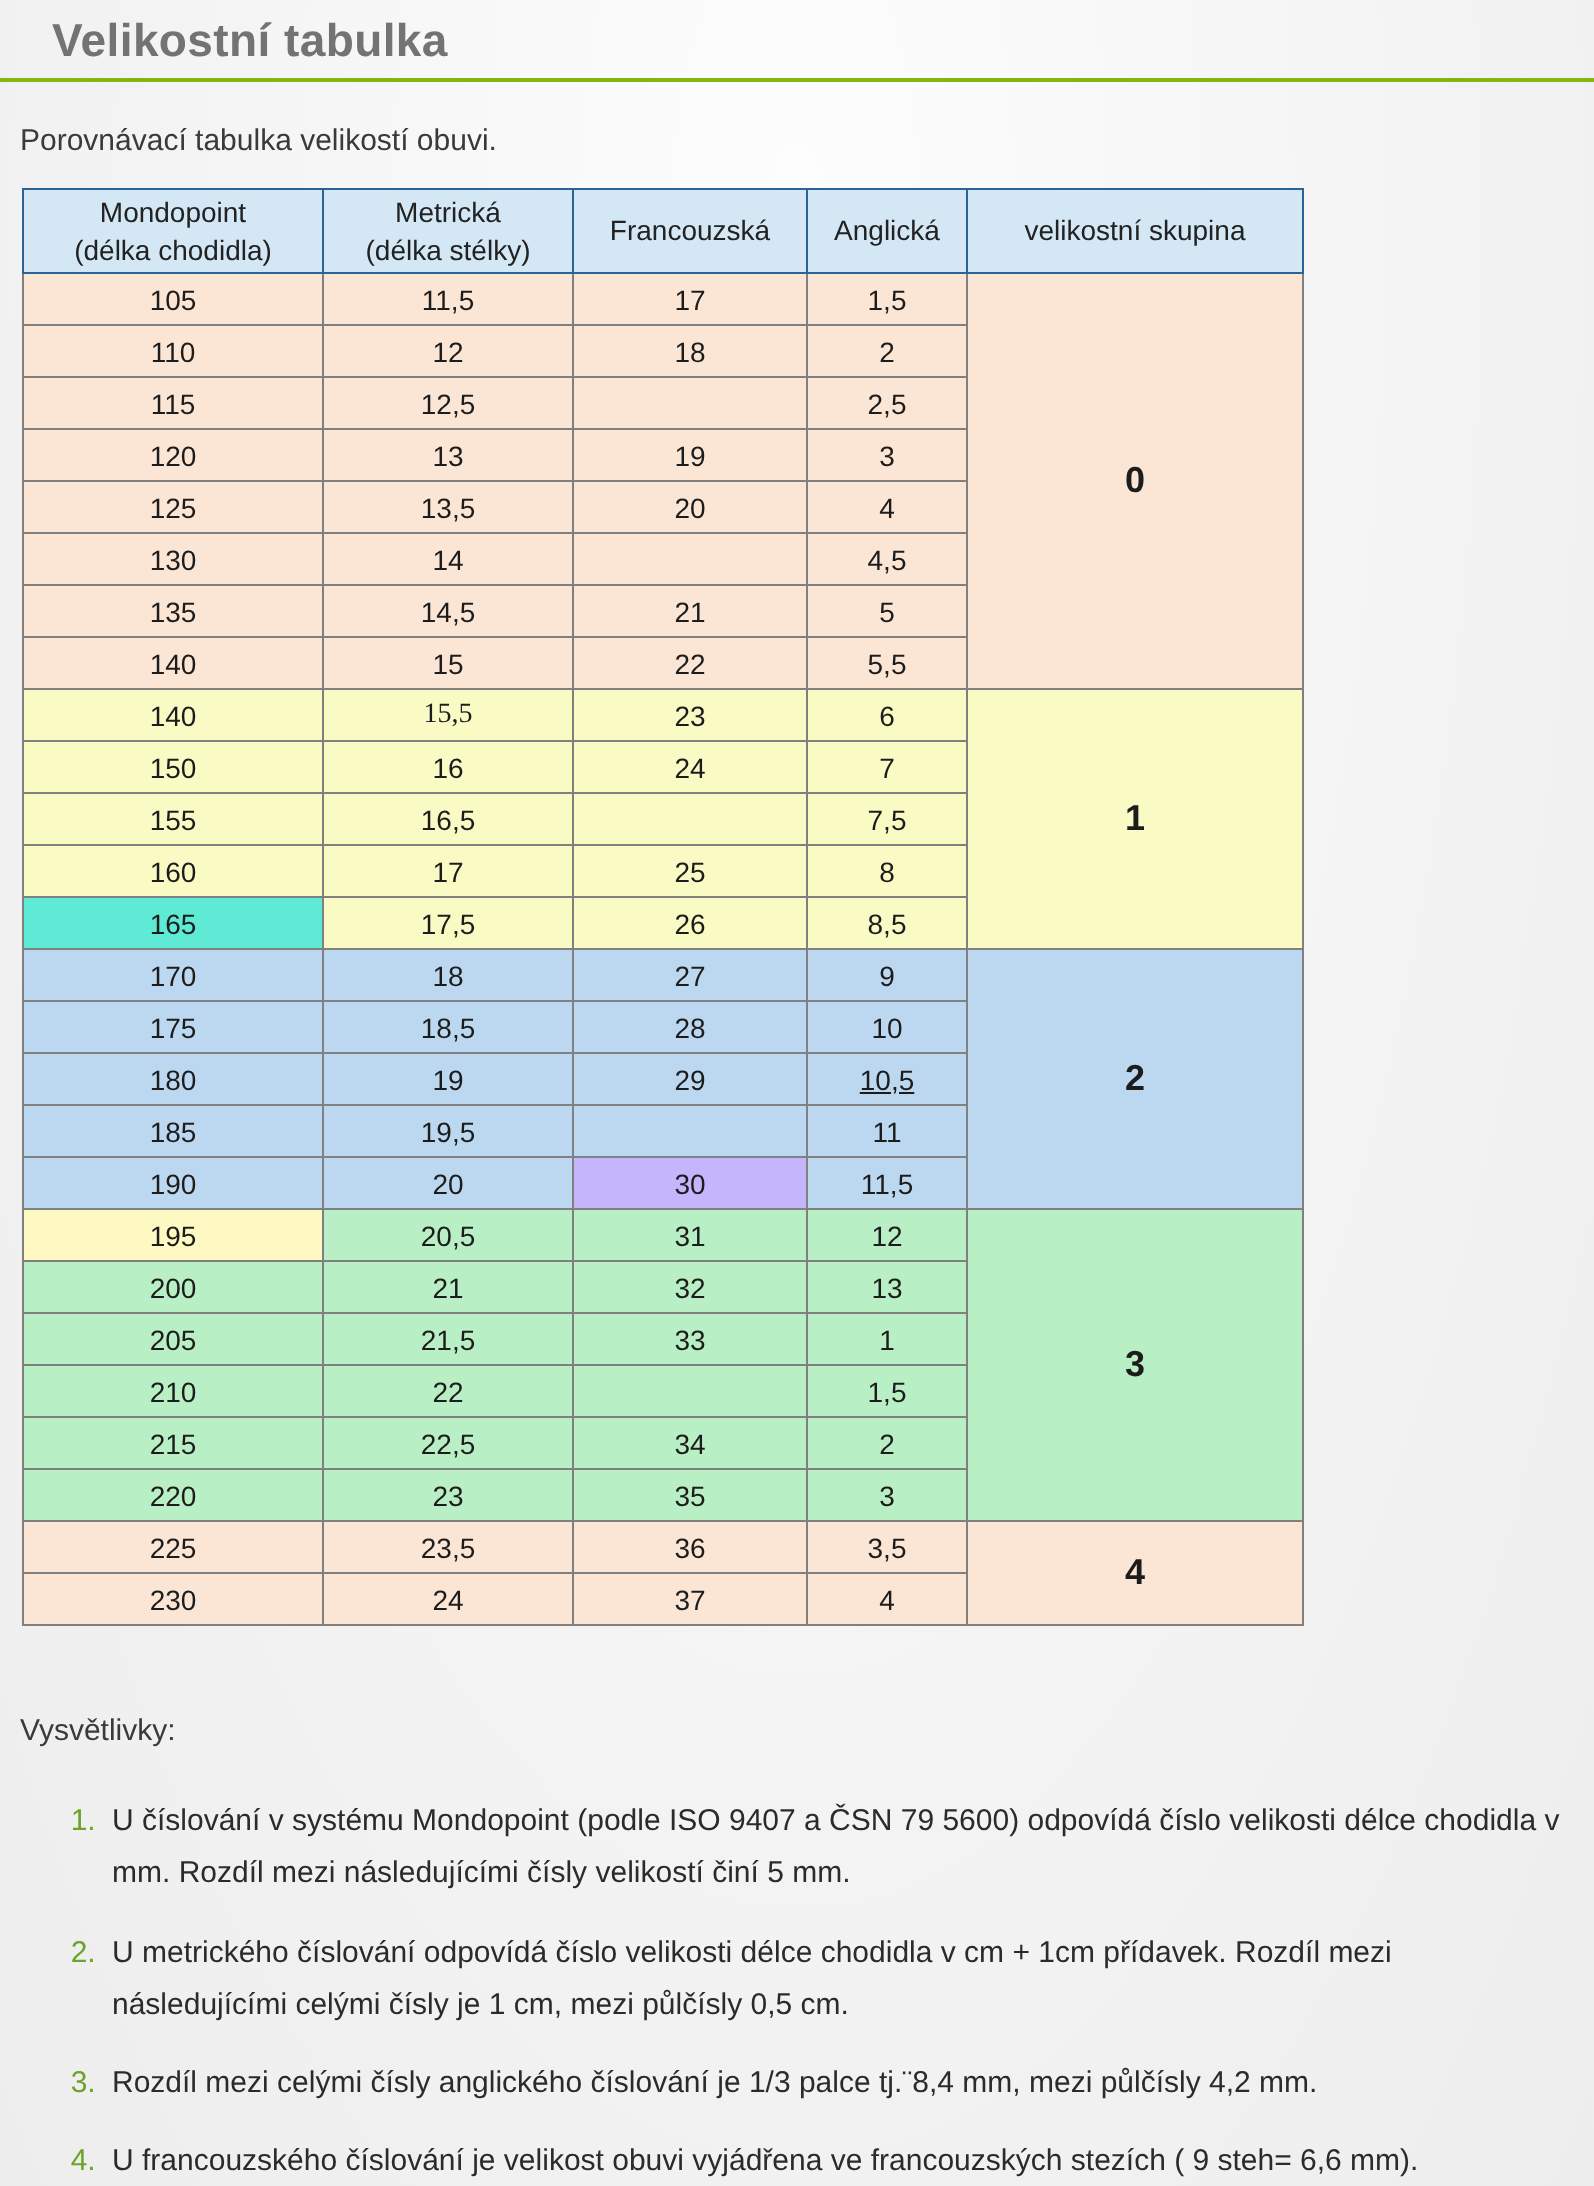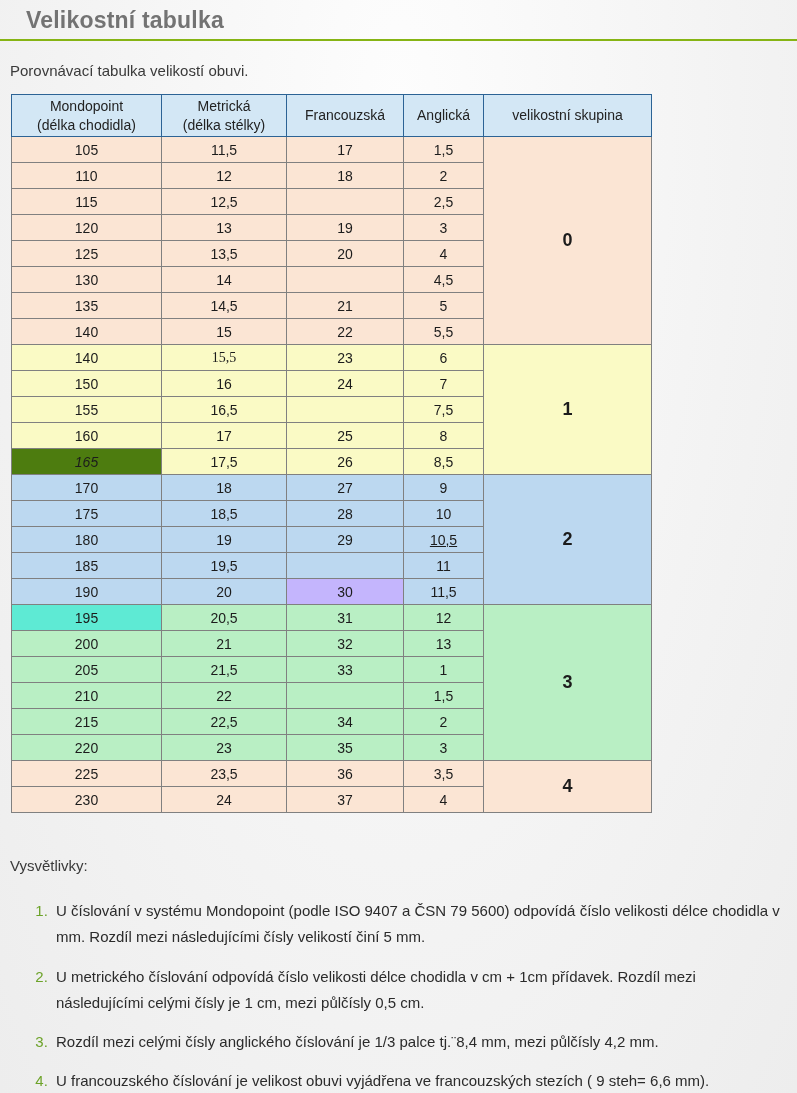--- a/index.html
+++ b/index.html
@@ -184,21 +184,21 @@
         <td style="background: rgb(250, 250, 197);"></td>
         <td style="background: rgb(250, 250, 197);">7,5</td>
       </tr>
       <tr>
         <td style="background: rgb(250, 250, 197);">160</td>
         <td style="background: rgb(250, 250, 197);">17</td>
         <td style="background: rgb(250, 250, 197);">25</td>
         <td style="background: rgb(250, 250, 197);">8</td>
       </tr>
       <tr>
-        <td style="background: #4d7c0f; font-style: italic;">165</td>
+        <td style="background: #5eead4;">165</td>
         <td style="background: rgb(250, 250, 197);">17,5</td>
         <td style="background: rgb(250, 250, 197);">26</td>
         <td style="background: rgb(250, 250, 197);">8,5</td>
       </tr>
       <tr>
         <td style="background: rgb(188, 216, 240); margin-left: 16px;">170</td>
         <td style="background: rgb(188, 216, 240);">18</td>
         <td style="background: rgb(188, 216, 240);">27</td>
         <td style="background: rgb(188, 216, 240);">9</td>
         <td class="group-cell" rowspan="5" style="background: rgb(188, 216, 240);">2</td>
@@ -221,21 +221,21 @@
         <td style="background: rgb(188, 216, 240);"></td>
         <td style="background: rgb(188, 216, 240);">11</td>
       </tr>
       <tr>
         <td style="background: rgb(188, 216, 240);">190</td>
         <td style="background: rgb(188, 216, 240);">20</td>
         <td style="background: #c4b5fd;">30</td>
         <td style="background: rgb(188, 216, 240);">11,5</td>
       </tr>
       <tr>
-        <td style="background: #5eead4;">195</td>
+        <td style="background: #fef9c3;">195</td>
         <td style="background: rgb(185, 239, 196);">20,5</td>
         <td style="background: rgb(185, 239, 196);">31</td>
         <td style="background: rgb(185, 239, 196);">12</td>
         <td class="group-cell" rowspan="6" style="background: rgb(185, 239, 196);">3</td>
       </tr>
       <tr>
         <td style="background: rgb(185, 239, 196);">200</td>
         <td style="background: rgb(185, 239, 196);">21</td>
         <td style="background: rgb(185, 239, 196);">32</td>
         <td style="background: rgb(185, 239, 196);">13</td>

